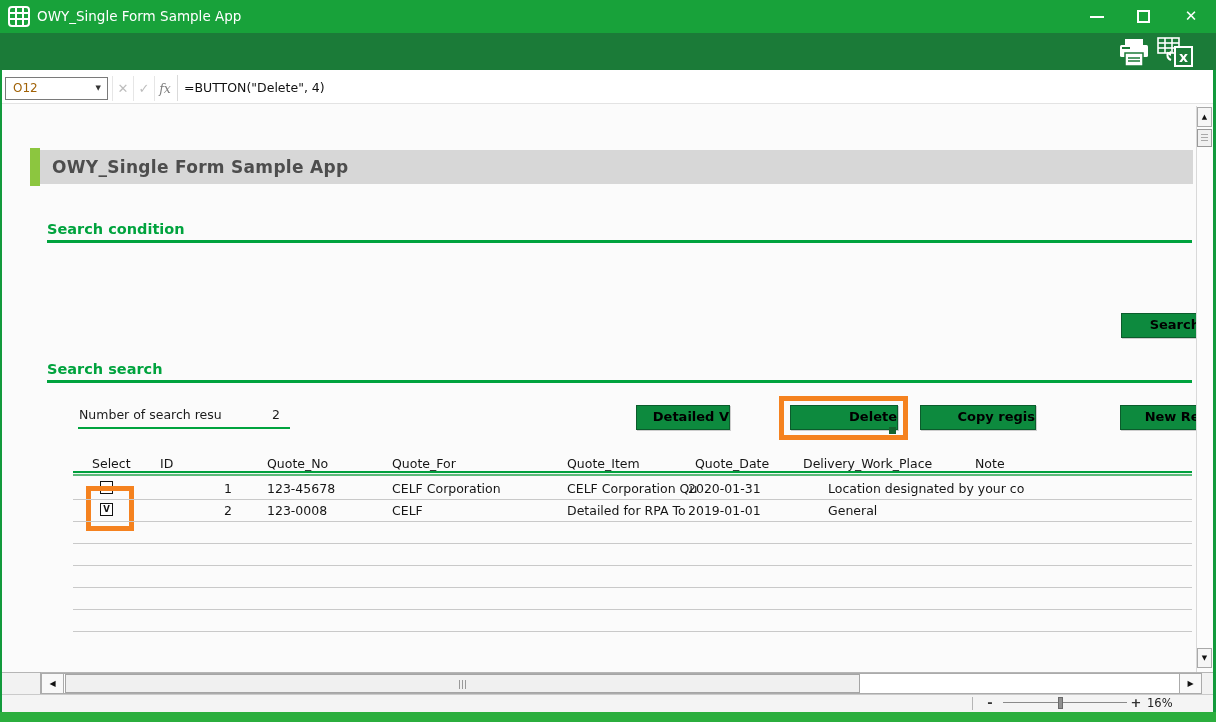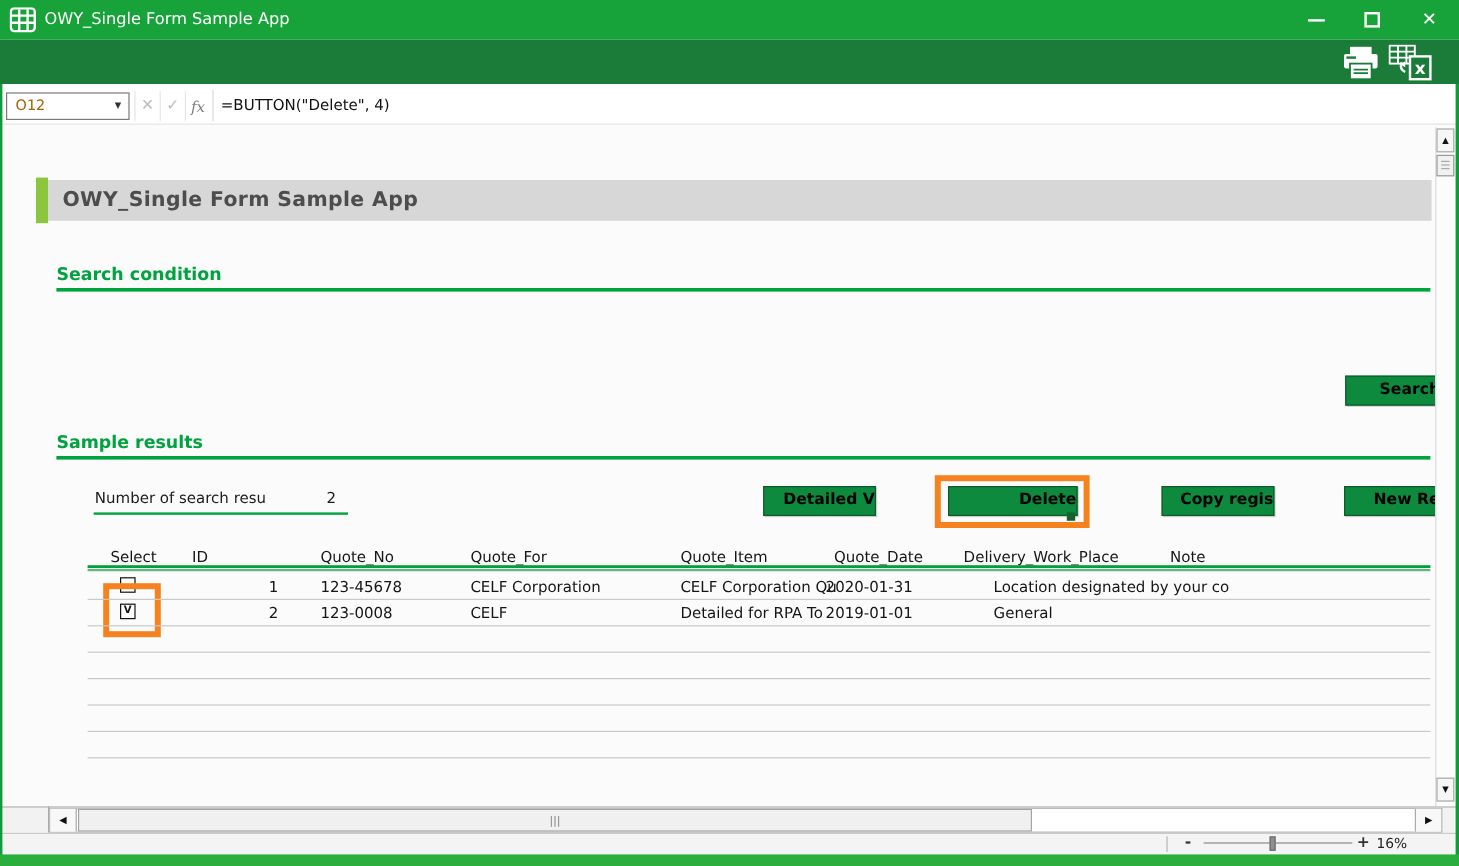--- a/index.html
+++ b/index.html
@@ -53,21 +53,21 @@
   .count-label{position:absolute;left:79px;top:407px;font-size:12.5px;color:#1c1c1c;white-space:nowrap}
   .count-value{position:absolute;left:272px;top:407px;font-size:12.5px;color:#1c1c1c}
   .count-line{position:absolute;left:78px;top:427px;width:212px;height:2px;background:#00A33E}
 
   .gbtn{position:absolute;height:25px;background:#0D8A3E;border:1px solid #0B5C2C;
     box-shadow:1px 1px 0 rgba(0,0,0,.18);color:#000000;font-size:13px;font-weight:700;
     text-align:right;line-height:22px;white-space:nowrap;overflow:hidden}
   .search-btn{left:1121px;top:313px;width:80px}
   .btn-detailed{left:636px;top:405px;width:94px}
   .btn-delete{left:790px;top:405px;width:108px}
-  .btn-copy{left:968px;top:405px;width:94px}
+  .btn-copy{left:920px;top:405px;width:116px}
   .btn-new{left:1120px;top:405px;width:90px}
   .delete-highlight{position:absolute;left:779px;top:396px;width:129px;height:44px;border:5px solid #F5821F;pointer-events:none}
   .delete-handle{position:absolute;left:889px;top:427px;width:7px;height:7px;background:#14632E;pointer-events:none}
 
   
   .th{position:absolute;top:456px;font-size:12.5px;color:#161616;white-space:nowrap}
   .th-select{left:92px}.th-id{left:160px}.th-qno{left:267px}.th-qfor{left:392px}
   .th-qitem{left:567px}.th-qdate{left:695px}.th-dwp{left:803px}.th-note{left:975px}
   .header-band{position:absolute;left:73px;top:471px;width:1119px;height:5px;
     background:linear-gradient(to bottom,#00A03D 0,#00A03D 2px,#EFF7F1 2px,#EFF7F1 3px,#5CB97A 3px,#5CB97A 5px)}
@@ -184,21 +184,21 @@
   <div class="accent-bar"></div>
   <div class="banner">
     <div class="banner-text">OWY_Single Form Sample App</div>
   </div>
 
   <div class="section-title sc-title">Search condition</div>
   <div class="section-line sc-line"></div>
 
   <div class="gbtn search-btn">Search</div>
 
-  <div class="section-title sr-title">Sample results</div>
+  <div class="section-title sr-title">Search search</div>
   <div class="section-line sr-line"></div>
 
   <div class="count-label">Number of search resu</div>
   <div class="count-value">2</div>
   <div class="count-line"></div>
 
   <div class="gbtn btn-detailed">Detailed V</div>
   <div class="gbtn btn-delete">Delete</div>
   <div class="delete-highlight"></div>
   <div class="delete-handle"></div>

